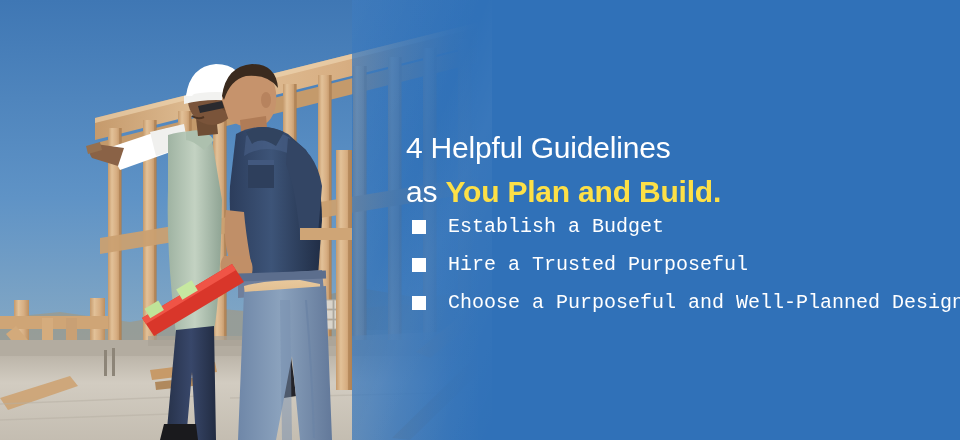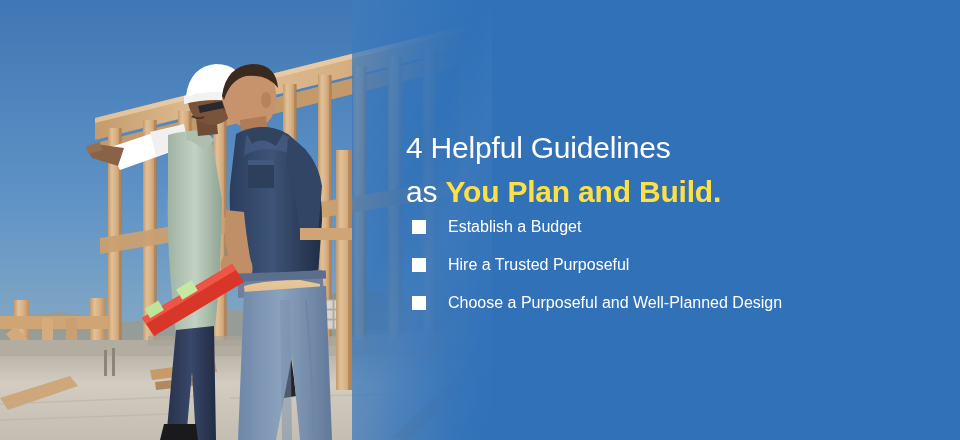--- a/index.html
+++ b/index.html
@@ -57,21 +57,21 @@
   #list { position:absolute; left:6px; top:208px; width:540px; }
   .list-item {
     display:flex; align-items:center;
     height:38px;
   }
   .bullet {
     width:14px; height:14px; background:#ffffff;
     flex:0 0 14px; margin-right:22px;
   }
   .item-label {
-    font-size:16px; color:#ffffff; line-height:22px; white-space:nowrap;
+    font-size:20px; color:#ffffff; line-height:22px; white-space:nowrap;font-family:Liberation Mono, monospace;
   }
 </style>
 </head>
 <body>
 
 <div id="banner">
 
   <div id="photo">
     <svg viewBox="0 0 480 440" xmlns="http://www.w3.org/2000/svg" aria-hidden="true">
       <defs>

